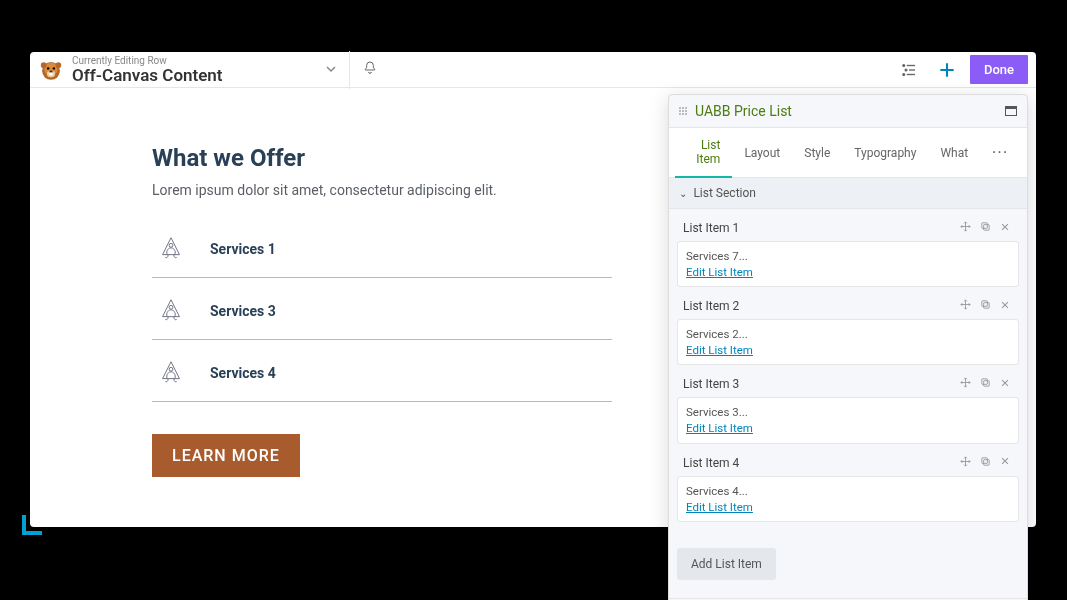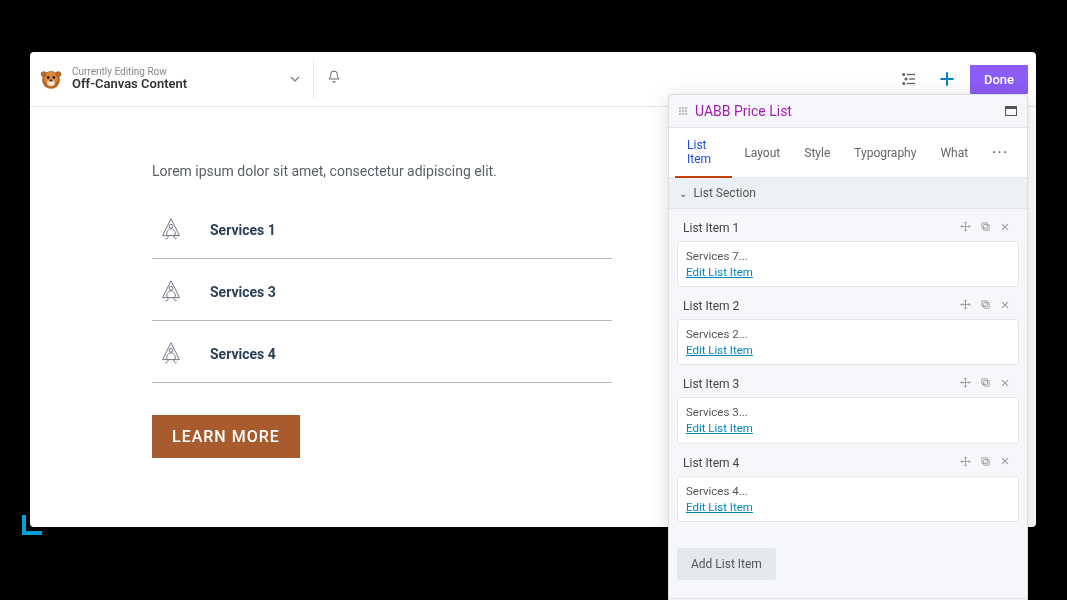--- a/index.html
+++ b/index.html
@@ -1,25 +1,25 @@
 <!DOCTYPE html>
 <html><head>
 <meta charset="utf-8">
 <style>
   * { box-sizing: border-box; margin: 0; padding: 0; font-family: -apple-system, BlinkMacSystemFont, "Segoe UI", Roboto, Helvetica, Arial, sans-serif; }
   body { background: #000; width: 1067px; height: 600px; overflow: hidden; position: relative; }
   .frame { position: absolute; left: 30px; top: 52px; width: 1006px; height: 475px; background: #fff; border-radius: 4px; box-shadow: 0 0 0 1px rgba(0,0,0,0.05); }
   .frame-corner { position: absolute; left: -8px; bottom: -8px; width: 20px; height: 20px; border-left: 4px solid #00a0d2; border-bottom: 4px solid #00a0d2; }
 
   
-  .topbar { height: 55px; border-bottom: 1px solid #e6e6e6; display: flex; align-items: center; padding-left: 8px; }
+  .topbar { height: 36px; border-bottom: 1px solid #e6e6e6; display: flex; align-items: center; padding-left: 8px; }
   .logo { width: 26px; height: 26px; margin-right: 8px; }
   .title-block { display: flex; flex-direction: column; line-height: 1.1; }
   .title-small { font-size: 10px; color: #888; }
-  .title-large { font-size: 13px; font-weight: 600; color: #333; }
+  .title-large { font-size: 17px; font-weight: 600; color: #333; }
   .topbar .chevron { margin-left: 102px; color: #888; }
   .topbar .divider { width: 1px; height: 38px; background: #e6e6e6; margin: 0 12px; }
   .bell { color: #666; }
   .topbar-right { margin-left: auto; display: flex; align-items: center; gap: 8px; padding-right: 8px; }
   .icon-btn { width: 30px; height: 30px; display: flex; align-items: center; justify-content: center; color: #666; cursor: pointer; border-radius: 4px; }
   .icon-btn.blue { color: #0085ba; }
   .done-btn { background: #8b5cf6; color: #fff; border: none; padding: 7px 14px; font-size: 13px; font-weight: 500; border-radius: 1px; cursor: pointer; }
 
   
   .canvas { padding: 56px 0 0 122px; }
@@ -30,27 +30,27 @@
   .service-icon { width: 30px; height: 30px; color: #666c7d; }
   .service-row span { font-size: 14px; font-weight: 700; color: #294057; }
   .learn-btn { margin-top: 24px; background: #a85c2e; color: #fff; border: none; padding: 12px 20px; font-size: 16px; letter-spacing: 1px; font-weight: 500; cursor: pointer; }
 
   
   .panel { position: absolute; right: 8px; top: 42px; width: 360px; background: #f5f7fa; border: 1px solid #ddd; border-radius: 4px; box-shadow: 0 4px 20px rgba(0,0,0,0.15); }
   .panel-head { display: flex; align-items: center; padding: 8px 10px; border-bottom: 1px solid #e6e6e6; }
   .drag-dots { color: #bbb; margin-right: 8px; display:flex; flex-direction:column; gap:1px;}
   .drag-dots .r { display:flex; gap:1px;}
   .drag-dots .d { width:2px;height:2px;background:#bbb;}
-  .panel-title { font-size: 14px; color: #a21caf; }
+  .panel-title { font-size: 14px; color: #4d7c0f; }
   .panel-head .spacer { flex: 1; }
   .win-icon { width: 12px; height: 10px; border: 1.5px solid #555; border-top-width: 3px; }
 
   .tabs { display: flex; align-items: center; border-bottom: 1px solid #e6e6e6; padding: 0 6px; background:#fff;}
   .tab { padding: 10px 12px; font-size: 12px; color: #666; cursor: pointer; }
-  .tab.active { color: #1d4ed8; border-bottom: 2px solid #c2410c; margin-bottom: -1px; }
+  .tab.active { color: #4d7c0f; border-bottom: 2px solid #14b8a6; margin-bottom: -1px; text-align: right; }
   .tab.more { margin-left: auto; letter-spacing: 2px; font-weight:700;}
 
   .section-head { display: flex; align-items: center; padding: 8px 10px; background: #edf0f4; font-size: 12px; color: #555; border-bottom: 1px solid #e6e6e6;}
   .section-head .caret { margin-right: 6px; font-size: 10px;}
 
   .items { padding: 6px 8px 10px; }
   .item { margin-bottom: 6px; }
   .item-head { display: flex; align-items: center; padding: 6px 6px; font-size: 12px; color: #444; }
   .item-head .spacer { flex: 1; }
   .item-head .icn { width: 16px; text-align: center; color: #999; cursor: pointer; font-size: 11px; margin-left: 4px;}
@@ -108,20 +108,21 @@
       <div class="icon-btn blue">
         <svg width="20" height="20" viewBox="0 0 24 24">
             <path d="M12 4v16M4 12h16" stroke="currentColor" stroke-width="2.5"></path>
           </svg>
       </div>
       <button class="done-btn">Done</button>
     </div>
   </div>
 
   <div class="canvas">
+    <h1 class="heading">What we Offer</h1>
     <p class="sub">Lorem ipsum dolor sit amet, consectetur adipiscing elit.</p>
     <div class="service-list" id="service-list">
         <div class="service-row">
           <svg class="service-icon" viewBox="0 0 64 64" fill="none" stroke="currentColor" stroke-width="2">
             <path d="M32 8 L50 44 L14 44 Z"></path>
             <path d="M24 44 C20 36 28 28 32 30 C36 28 44 36 40 44"></path>
             <circle cx="32" cy="24" r="4"></circle>
             <path d="M26 44 C26 50 22 52 20 50"></path>
             <path d="M38 44 C38 50 42 52 44 50"></path>
           </svg>

